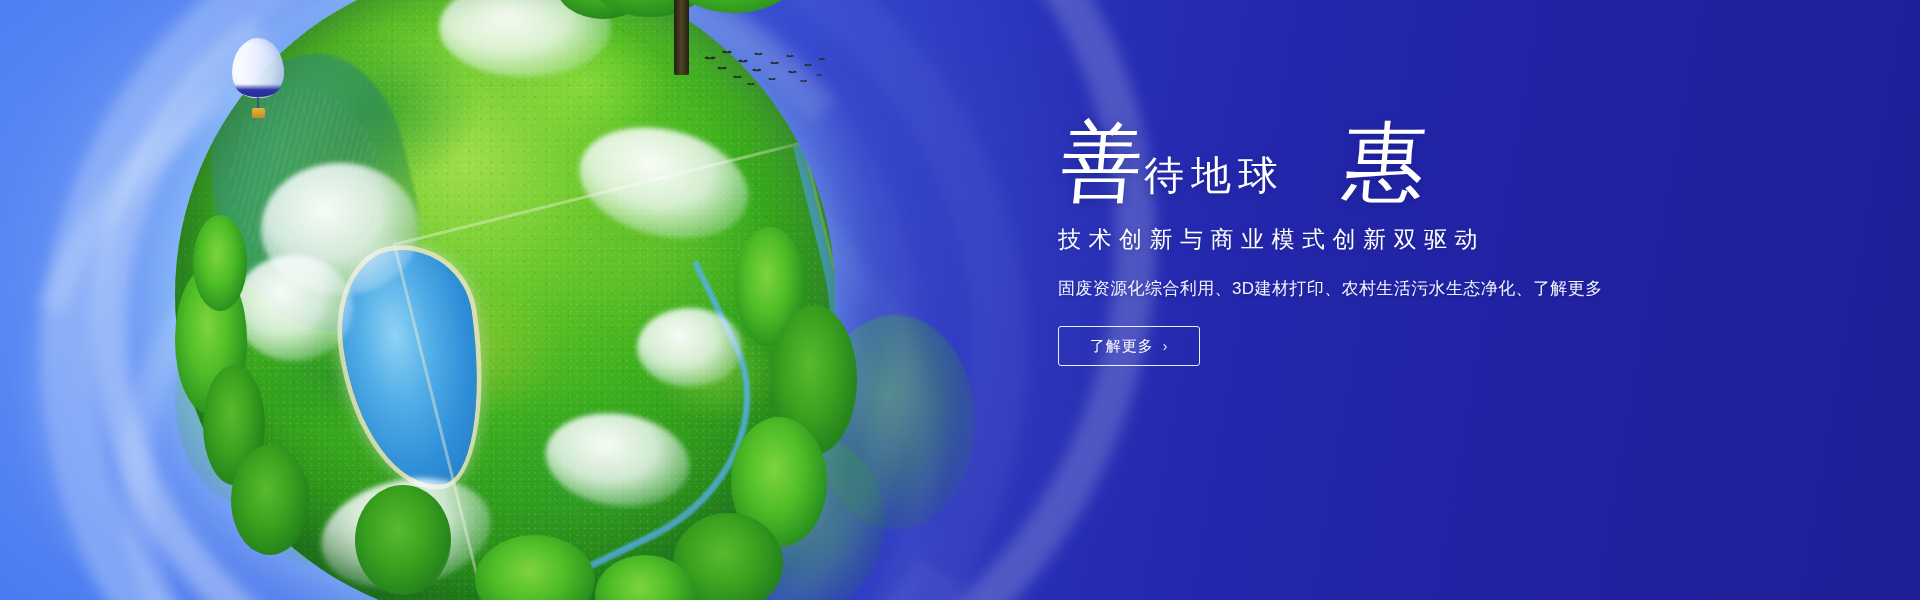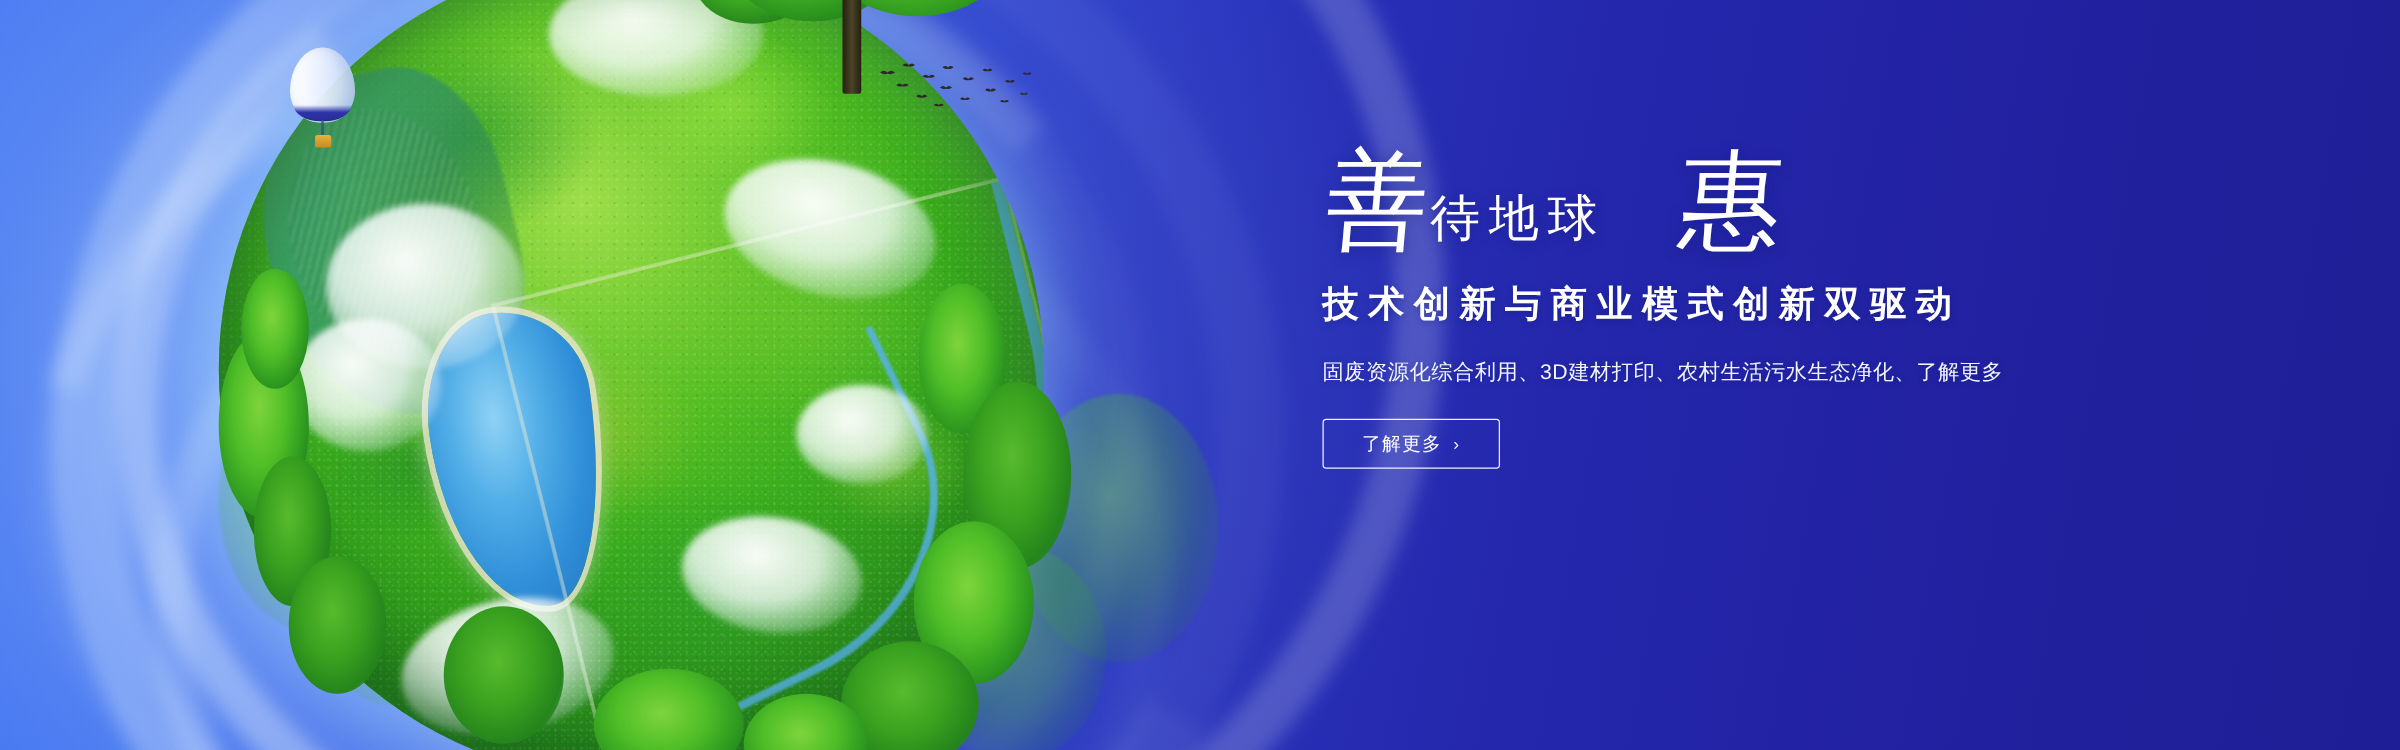--- a/index.html
+++ b/index.html
@@ -386,22 +386,22 @@
     font-weight: 400;
     letter-spacing: 7px;
     position: relative;
     top: -3px;
   }
   .hl-gap { display: inline-block; width: 56px; }
 
   .subtitle {
     margin: 20px 0 0 0;
     color: #ffffff;
-    font-size: 29px;
-    font-weight: 700;
+    font-size: 23px;
+    font-weight: 400;
     letter-spacing: 7.5px;
     white-space: nowrap;
     text-shadow: 0 1px 6px rgba(10,20,90,0.30);
   }
 
   .description {
     margin: 22px 0 0 0;
     color: #f2f5ff;
     font-size: 17px;
     font-weight: 400;

